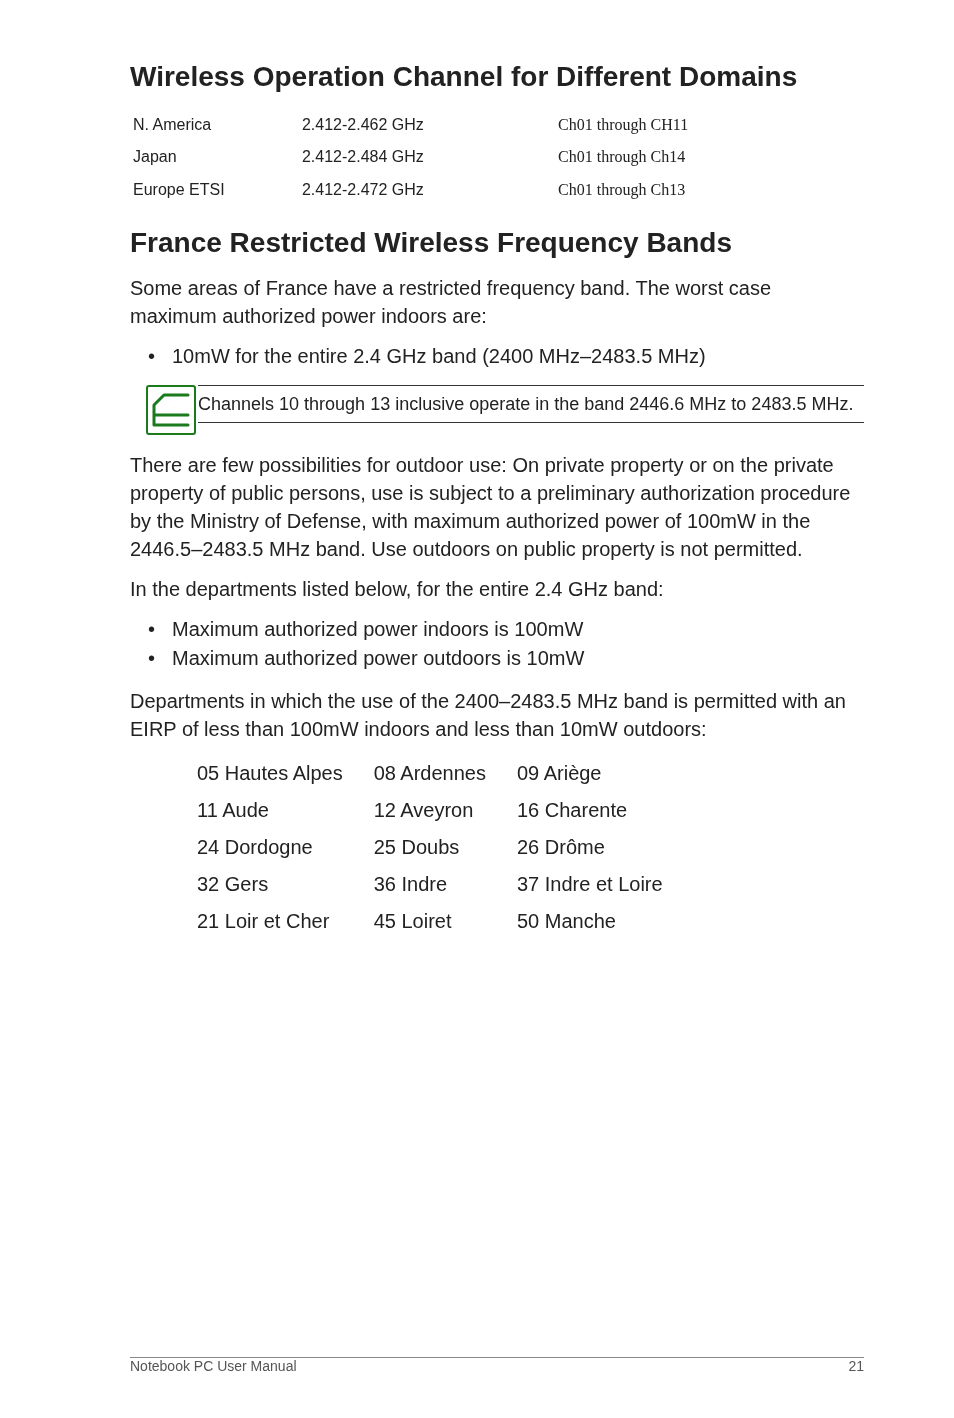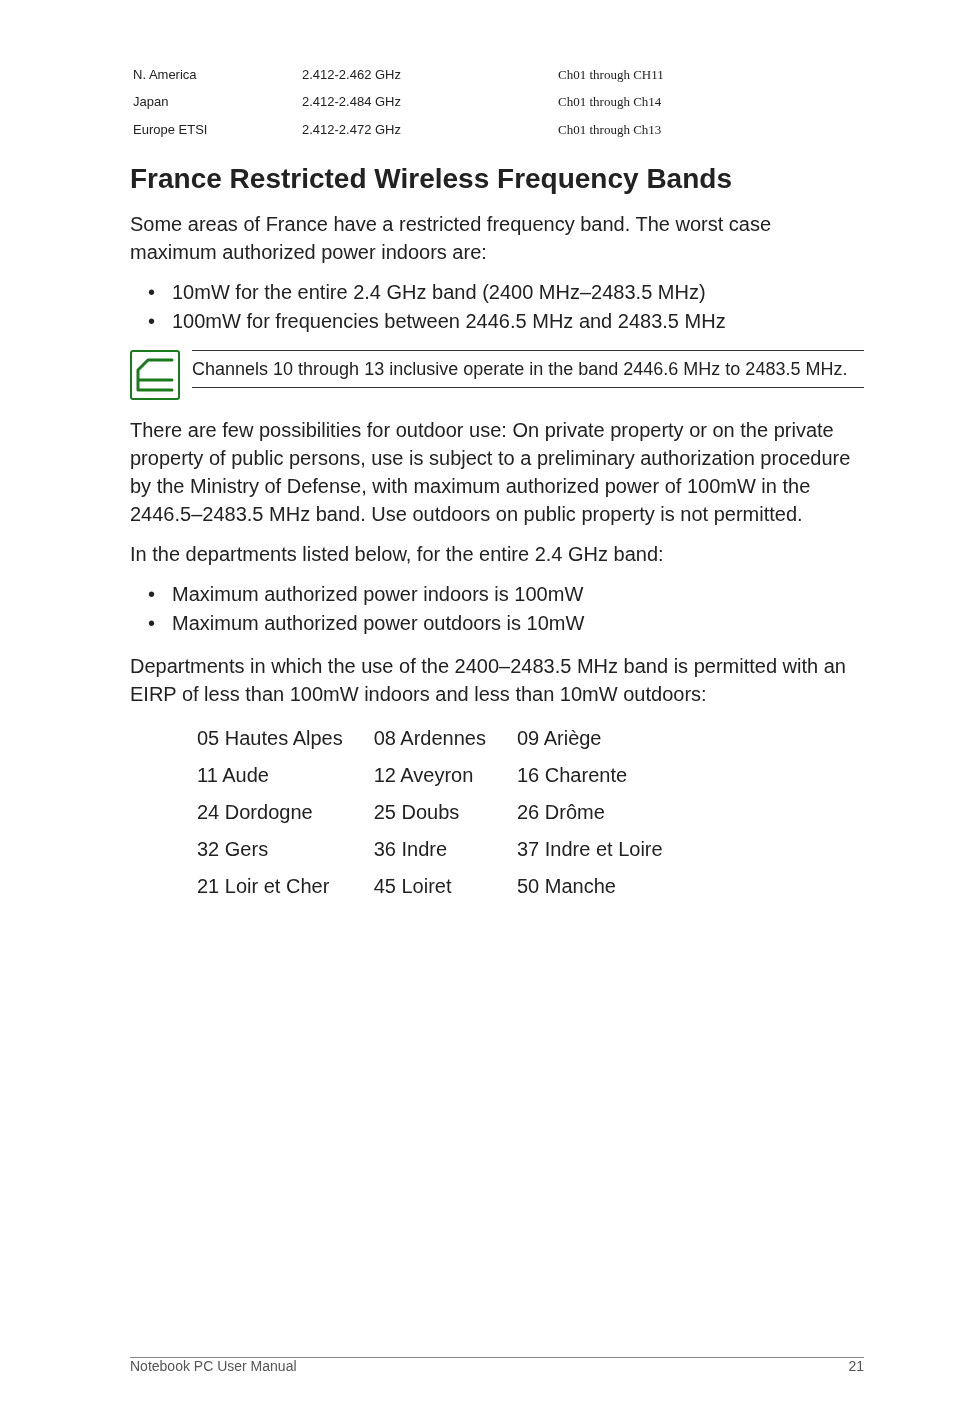--- a/index.html
+++ b/index.html
@@ -18,21 +18,21 @@
   }
   h2 {
     font-size: 28px;
     font-weight: 700;
     margin: 0 0 14px 0;
     line-height: 1.2;
   }
   .freq-table {
     width: 100%;
     margin-bottom: 18px;
-    font-size: 13px;
+    font-size: 16px;
     line-height: 1.8;
   }
   .freq-table td:nth-child(1){ width: 23%; }
   .freq-table td:nth-child(2){ width: 35%; }
   .freq-table td:nth-child(3){ width: 42%; font-family: Liberation Serif, serif; }
   p {
     font-size: 20px;
     line-height: 1.4;
     margin: 0 9px 12px 0;
   }
@@ -49,22 +49,22 @@
   }
   ul li::before {
     content: "•";
     position: absolute;
     left: 18px;
     top: 0;
   }
   .note-box {
     display: flex;
     align-items: flex-start;
-    gap: 12px;
-    margin: 6px 0 16px 0;
+    gap: 2px;
+    margin: 6px 0 16px 16px;
   }
   .note-icon {
     flex: 0 0 auto;
     width: 46px;
     height: 46px;
     border: 2px solid #1b7a1b;
     border-radius: 3px;
   }
   .note-icon svg { width: 100%; height: 100%; }
   .note-text {
@@ -96,20 +96,21 @@
     justify-content: space-between;
     font-size: 14px;
     color: #555;
   }
 </style>
 </head>
 <body>
 
 <div class="page">
 
+  <h2>Wireless Operation Channel for Different Domains</h2>
 
   <table class="freq-table">
     <tbody id="channel-rows">
         <tr>
           <td>N. America</td>
           <td>2.412-2.462 GHz</td>
           <td>Ch01 through CH11</td>
         </tr>
         <tr>
           <td>Japan</td>
@@ -123,21 +124,20 @@
         </tr>
       </tbody>
   </table>
 
   <h2>France Restricted Wireless Frequency Bands</h2>
 
   <p>Some areas of France have a restricted frequency band. The worst case maximum authorized power indoors are:</p>
 
   <ul id="list1">
       <li>10mW for the entire 2.4 GHz band (2400 MHz–2483.5 MHz)</li>
-      <li>100mW for frequencies between 2446.5 MHz and 2483.5 MHz</li>
     </ul>
 
   <div class="note-box">
     <div class="note-icon">
       <svg viewBox="0 0 46 46">
         <path d="M6 18 L16 8 L40 8 M6 18 L6 38 M6 28 L40 28 M6 38 L40 38" stroke="#1b7a1b" stroke-width="3" fill="none" stroke-linecap="round" stroke-linejoin="round"></path>
       </svg>
     </div>
     <div class="note-text">Channels 10 through 13 inclusive operate in the band 2446.6 MHz to 2483.5 MHz.</div>
   </div>

